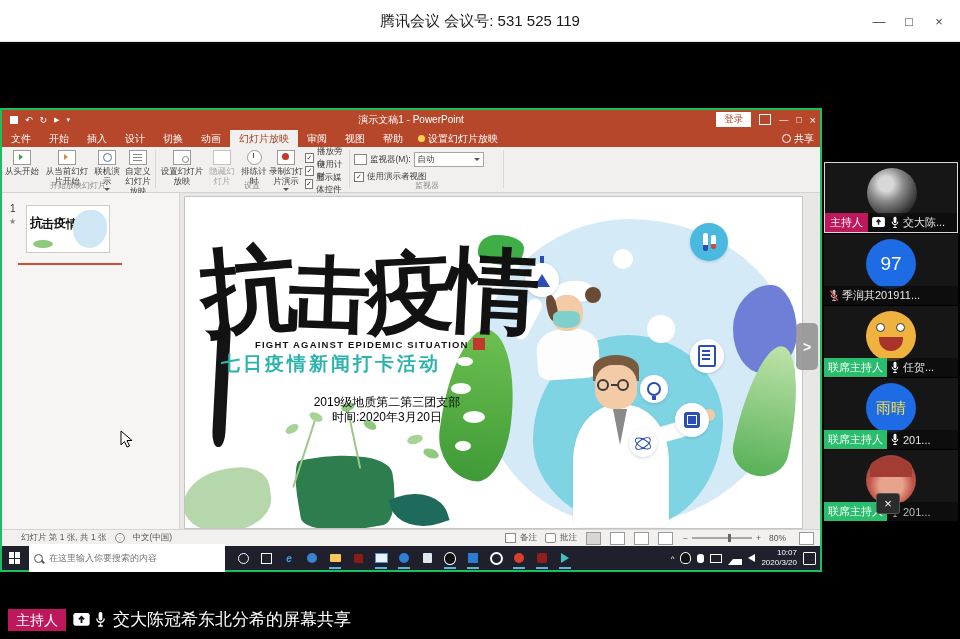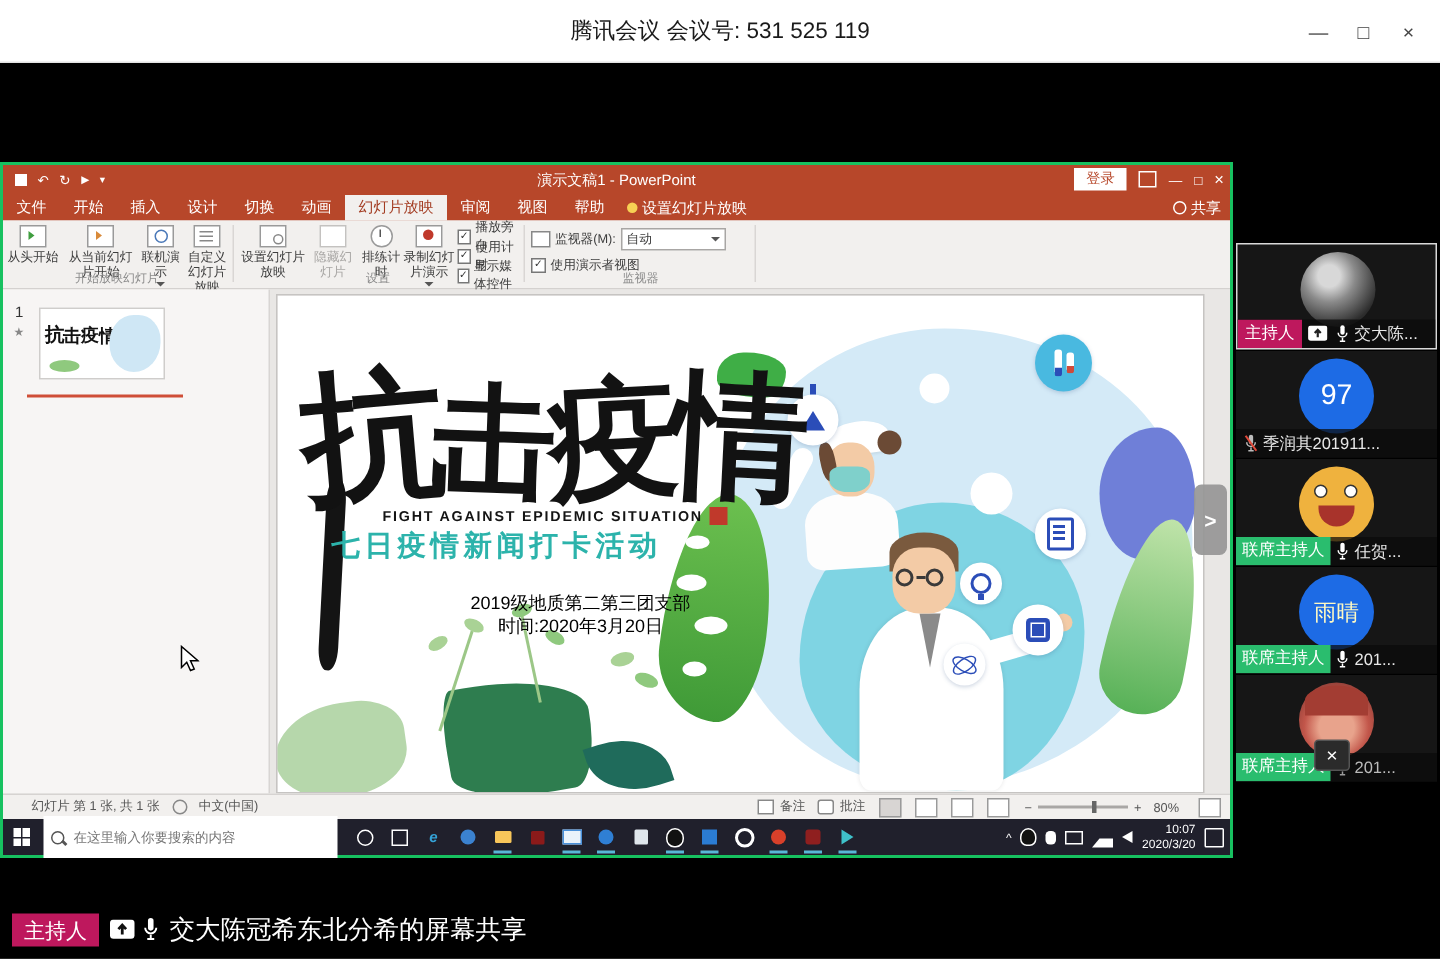--- a/index.html
+++ b/index.html
@@ -448,21 +448,21 @@
       <svg class="mic" viewBox="0 0 14 18">
           <rect x="5" y="1" width="4" height="9" rx="2" fill="#fff"></rect>
           <path d="M3 8a4 4 0 0 0 8 0" stroke="#fff" stroke-width="1.4" fill="none"></path>
           <path d="M7 13v3M4.5 16h5" stroke="#fff" stroke-width="1.4"></path>
         </svg>
       <span>任贺...</span>
     </div>
   </div>
 
   <div class="abs tile" style="top:378px;">
-    <div class="av flex" style="background:#1d6be5;justify-content:center;color:#fef9c3;font-size:15px;">雨晴</div>
+    <div class="av flex" style="background:#1d6be5;justify-content:center;color:#fde047;font-size:15px;">雨晴</div>
     <div class="lrow">
       <span class="badge-g">联席主持人</span>
       <svg class="mic" viewBox="0 0 14 18">
           <rect x="5" y="1" width="4" height="9" rx="2" fill="#fff"></rect>
           <path d="M3 8a4 4 0 0 0 8 0" stroke="#fff" stroke-width="1.4" fill="none"></path>
           <path d="M7 13v3M4.5 16h5" stroke="#fff" stroke-width="1.4"></path>
         </svg>
       <span>201...</span>
     </div>
   </div>

